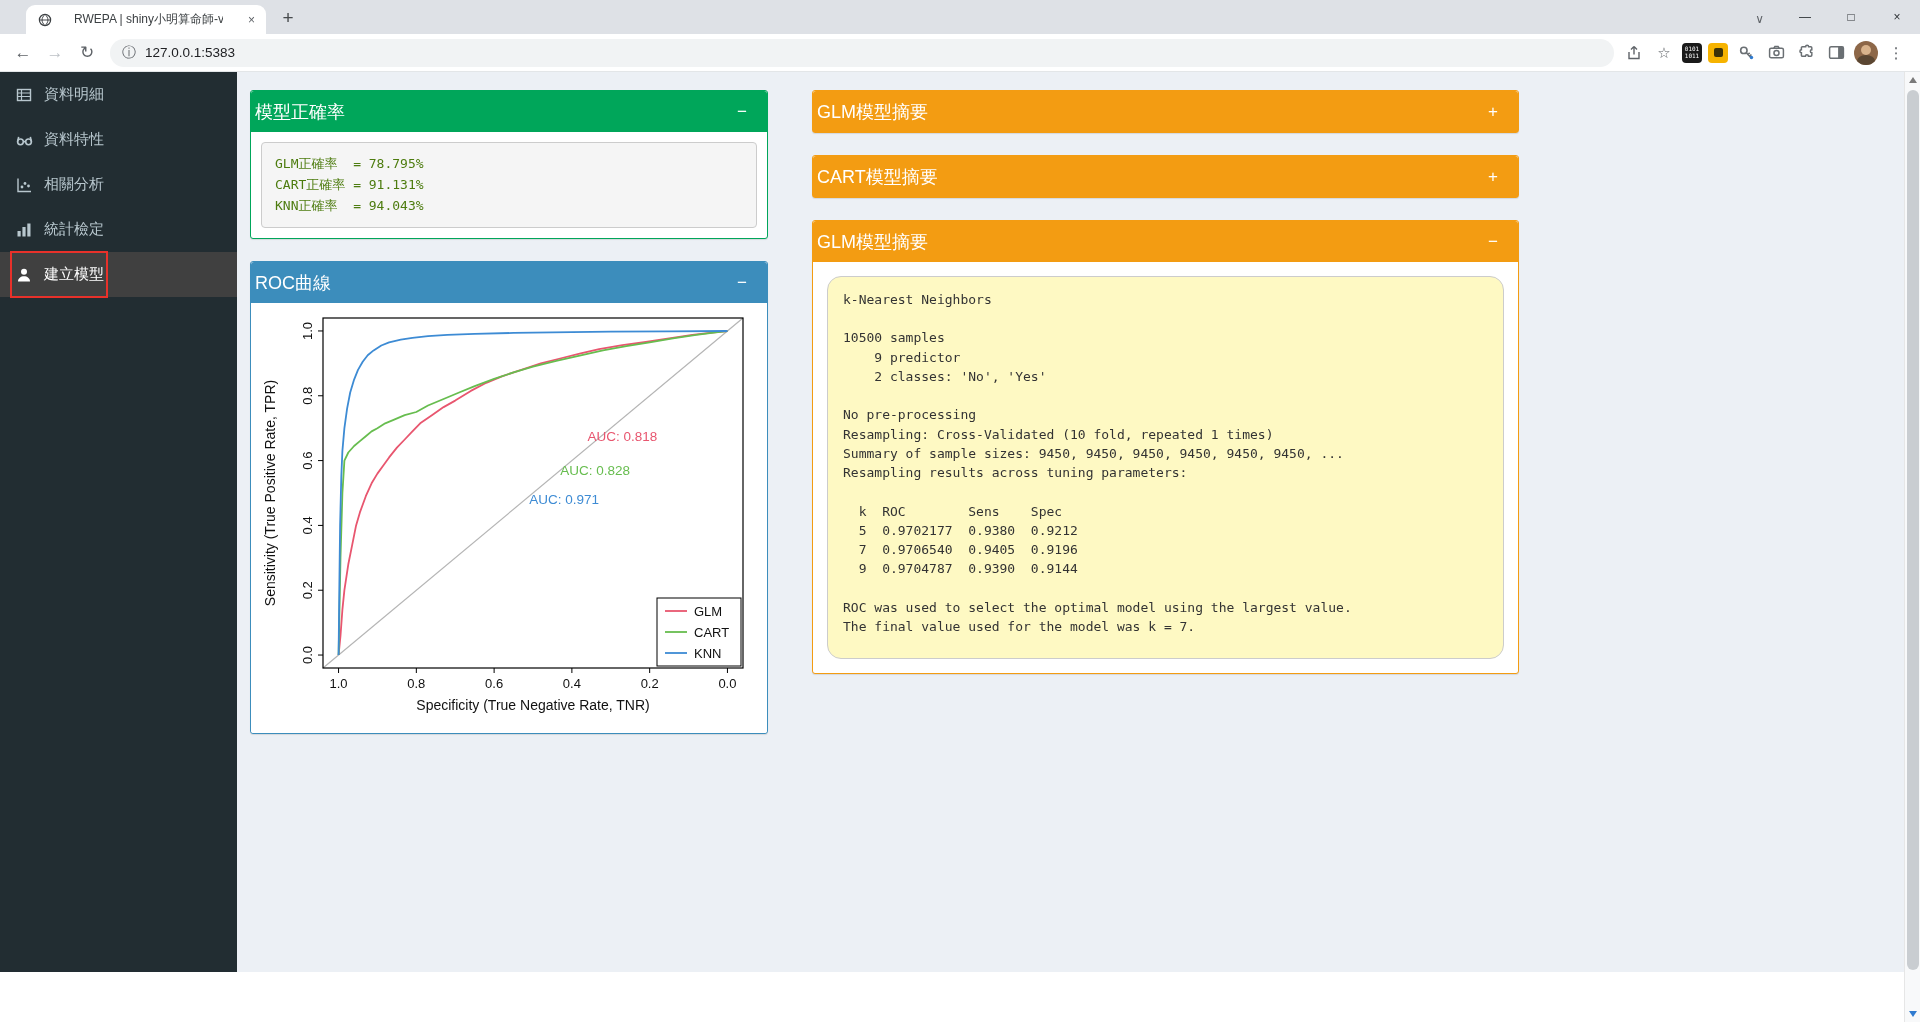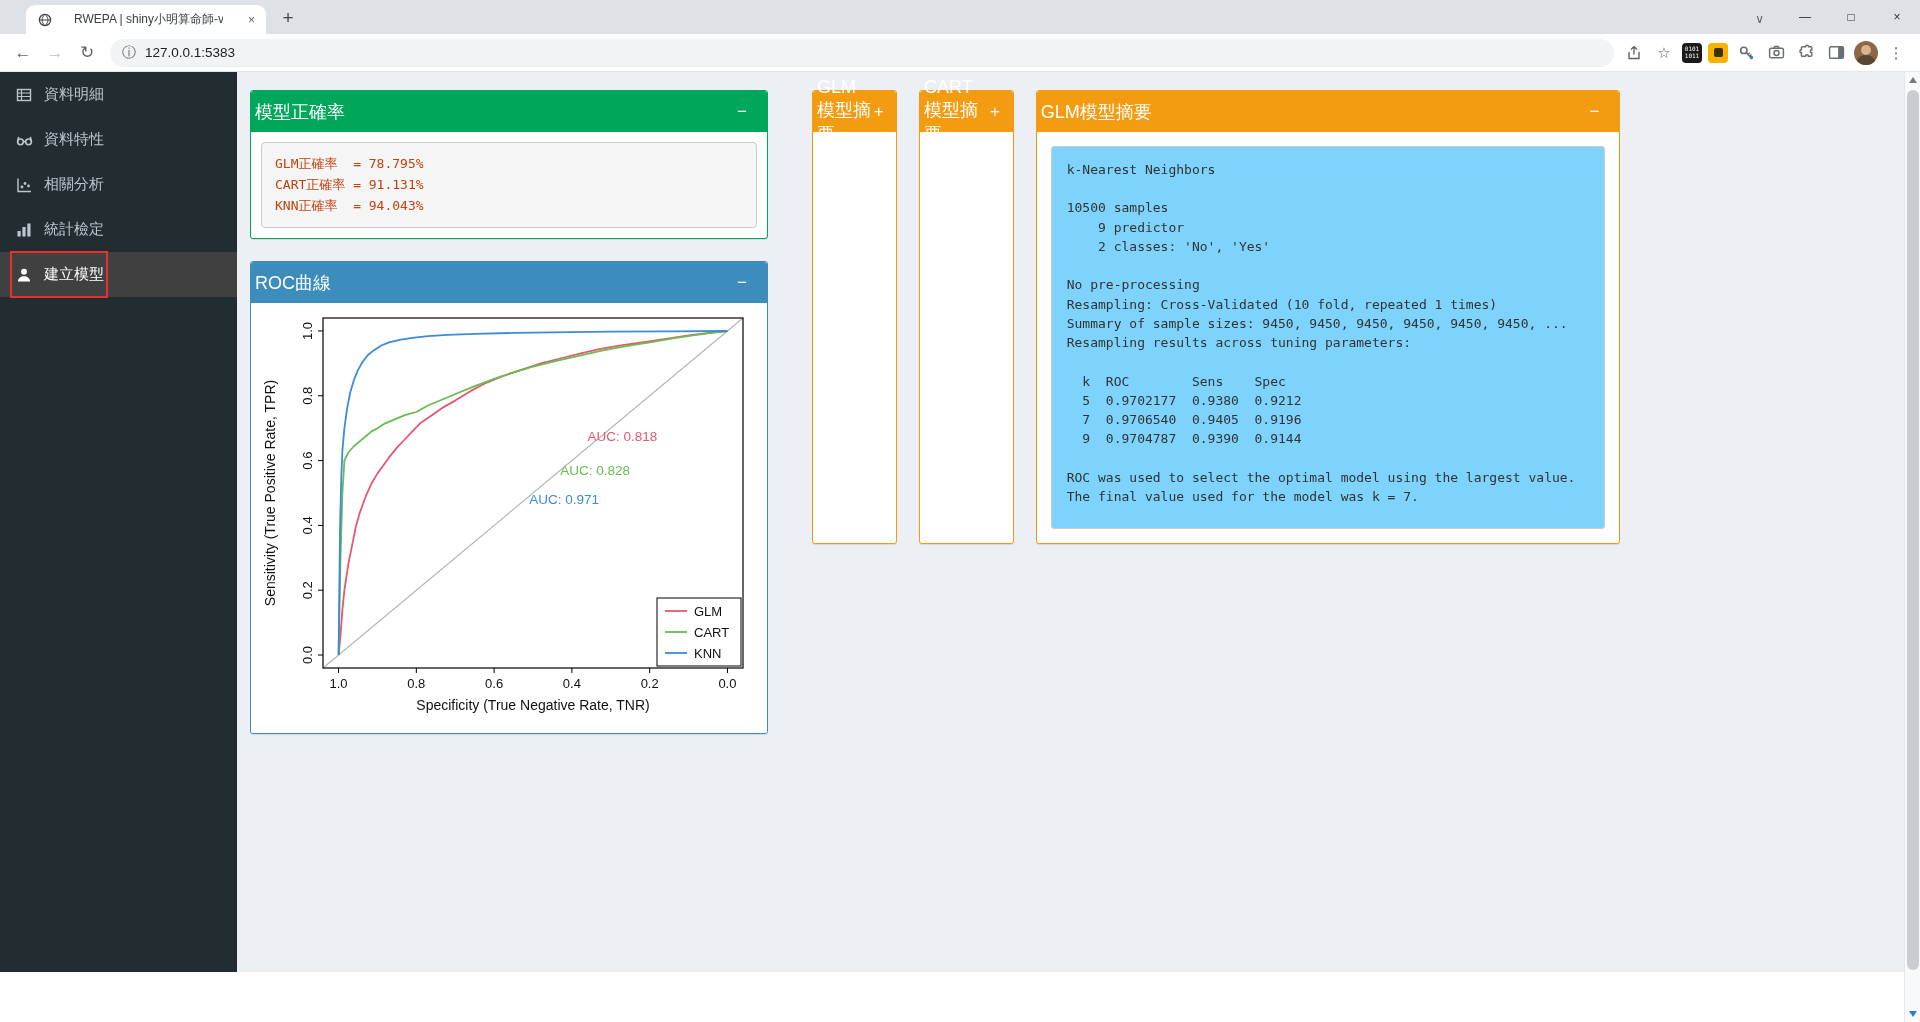--- a/index.html
+++ b/index.html
@@ -60,38 +60,38 @@
   .side-item { height:45px; display:flex; align-items:center; gap:11px; padding:0 15px;
                color:var(--sidebar_text); font-size:15px; }
   .side-item.active { background:#404040; color:#fff;align-items:center; }
   .s-icon { width:18px; display:flex; justify-content:center; }
   .s-chevron { margin-left:auto; font-size:15px; }
   .annotation-box { position:absolute; left:10px; top:179px; width:98px; height:47px;
                     border:2px solid var(--annotation_red); pointer-events:none; }
 
   .content { flex:1; background:var(--body_bg); padding:18px 13px 0 13px; display:flex; gap:44px; align-items:flex-start; }
   .col-left { width:518px; display:flex; flex-direction:column; gap:22px; flex:none; }
-  .col-right { width:707px; display:flex; flex-direction:row; gap:22px; flex:none; }
+  .col-right { width:707px; display:flex; flex-direction:column; gap:22px; flex:none; }
 
   .box { background:#fff; border-radius:3px; box-shadow:0 1px 1px rgba(0,0,0,.1); width:100%; }
   .box-header { height:41px; color:#fff; display:flex; align-items:center; padding:0 10px 0 4px;
                 font-size:18px; border-radius:3px 3px 0 0; }
   .collapse-btn { margin-left:auto; width:30px; text-align:center; font-size:17px; color:#fff; }
   .box-green  { border:1px solid var(--green); }
   .box-green  .box-header { background:var(--green); }
   .box-blue   { border:1px solid var(--header_blue); }
   .box-blue   .box-header { background:var(--header_blue); }
   .box-orange { border:1px solid var(--orange); }
   .box-orange .box-header { background:var(--orange); }
 
   .box-body { background:#fff; border-radius:0 0 3px 3px; }
   .codeblock { margin:10px; background:#f5f5f5; border:1px solid #ccc; border-radius:4px; padding:11px 13px;
-               font-family:"DejaVu Sans Mono",monospace; font-size:13px; line-height:1.6; color:#c2410c;
+               font-family:"DejaVu Sans Mono",monospace; font-size:13px; line-height:1.6; color:#4d7c0f;
                white-space:pre; overflow:hidden; }
-  .summary-pre { margin:14px; background:#7dd3fc; border:1px solid #ccc; border-radius:3px; padding:13px 29px 22px 15px;
+  .summary-pre { margin:14px; background:#fef9c3; border:1px solid #ccc; border-radius:14px; padding:13px 29px 22px 15px;
                  font-family:"DejaVu Sans Mono",monospace; font-size:13px; line-height:1.48; color:#333;
                  white-space:pre; overflow:hidden; }
   .plot-wrap { padding:5px 0 7px 0; display:flex; justify-content:center; }
   svg text { font-family:"Liberation Sans",sans-serif; }
 </style>
 </head>
 <body>
 
 <div class="screen">
 

